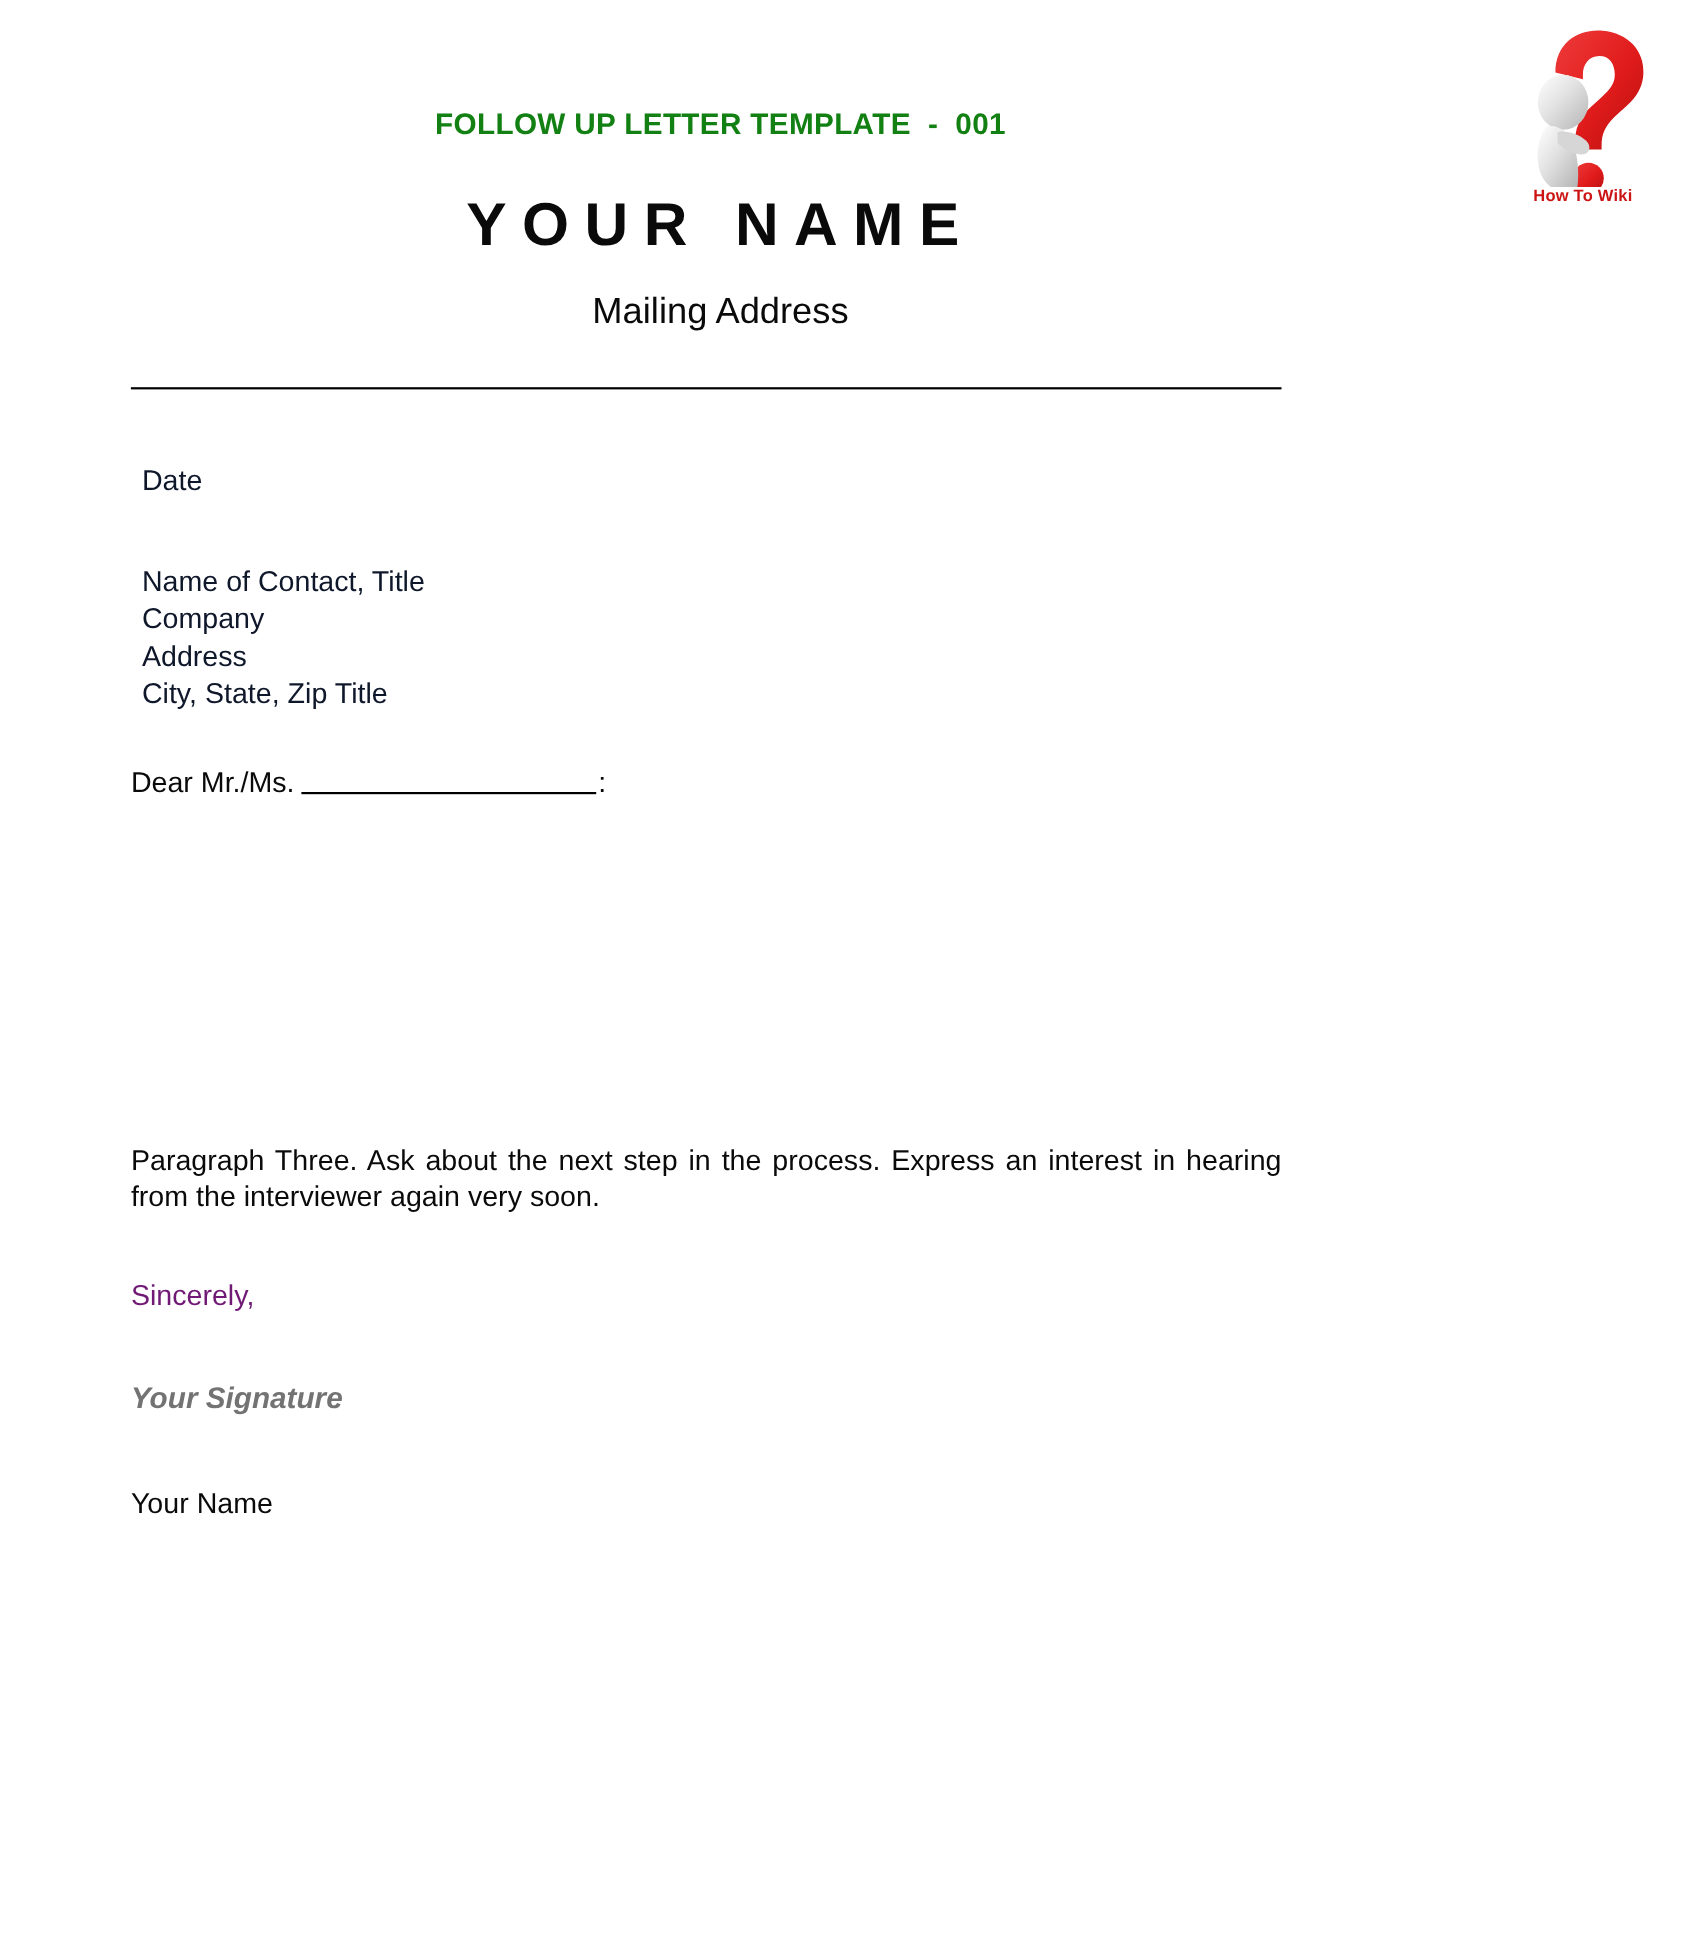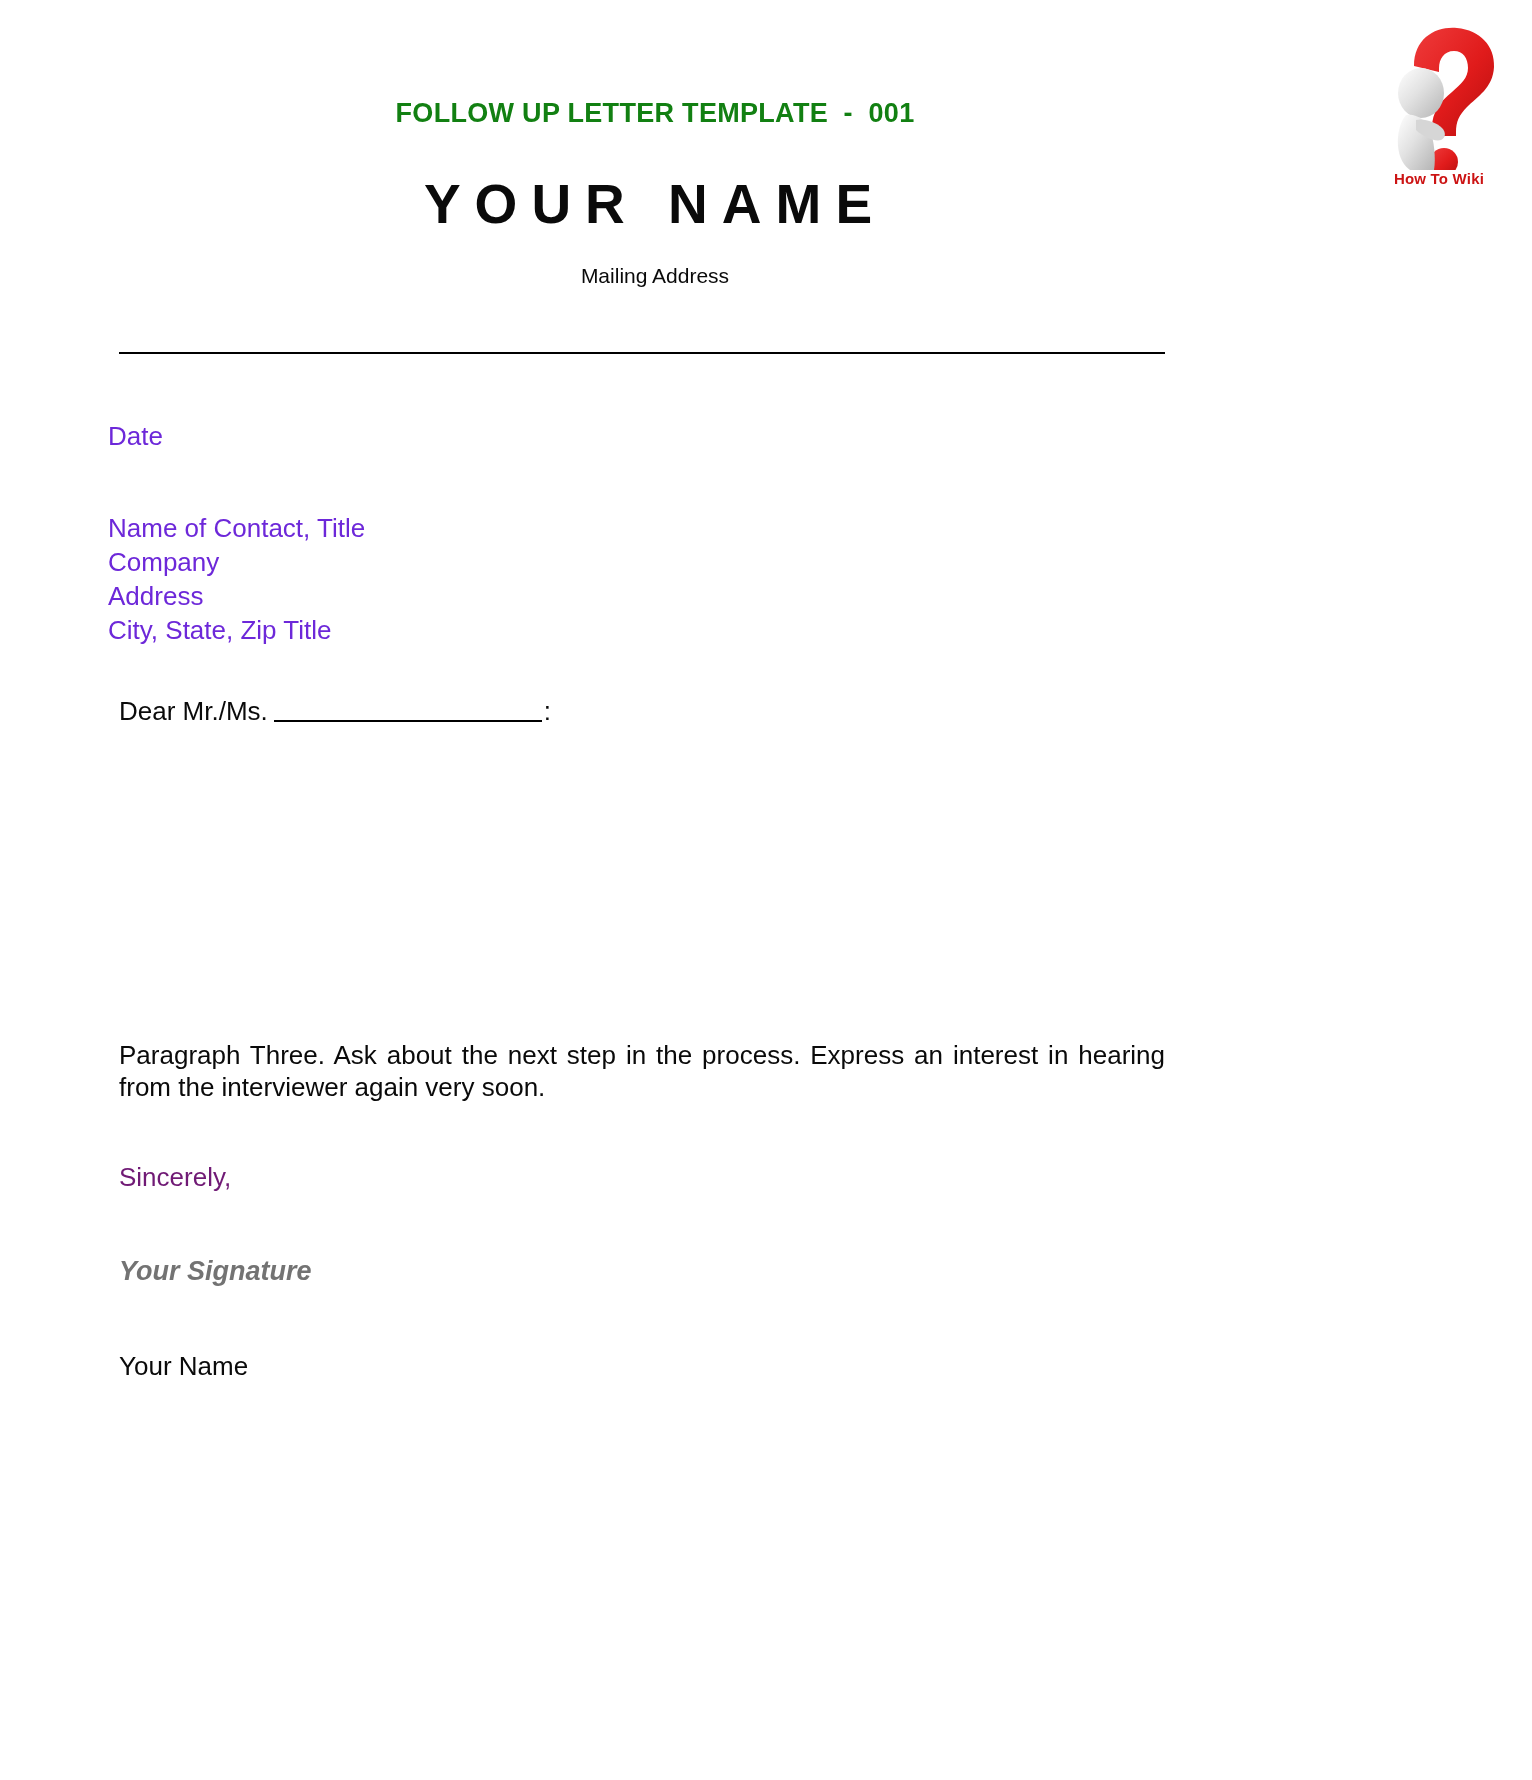--- a/index.html
+++ b/index.html
@@ -70,42 +70,42 @@
     font-weight: bold;
     letter-spacing: 14px;
     color: #0a0a0a;
     white-space: pre;
   }
   .contact-line {
     position: absolute;
     left: 120px;
     width: 1070px;
     text-align: center;
-    font-size: 21px;
+    font-size: 33px;
     color: #0a0a0a;
   }
   .contact-line.l1 { top: 264px; }
   .contact-line.l2 { top: 296px; }
 
   .rule {
     position: absolute;
     left: 119px;
     top: 352px;
     width: 1046px;
     height: 0;
     border-top: 2px solid #000000;
   }
 
   
   .body-text {
     position: absolute;
-    left: 108px;
+    left: 129px;
     font-size: 26px;
     line-height: 34px;
-    color: #6d28d9;
+    color: #0f172a;
   }
   #date-line { top: 419px; }
 
   #address-block { top: 511px; }
   #address-block div { line-height: 34px; }
 
   .salutation {
     position: absolute;
     left: 119px;
     top: 696px;

